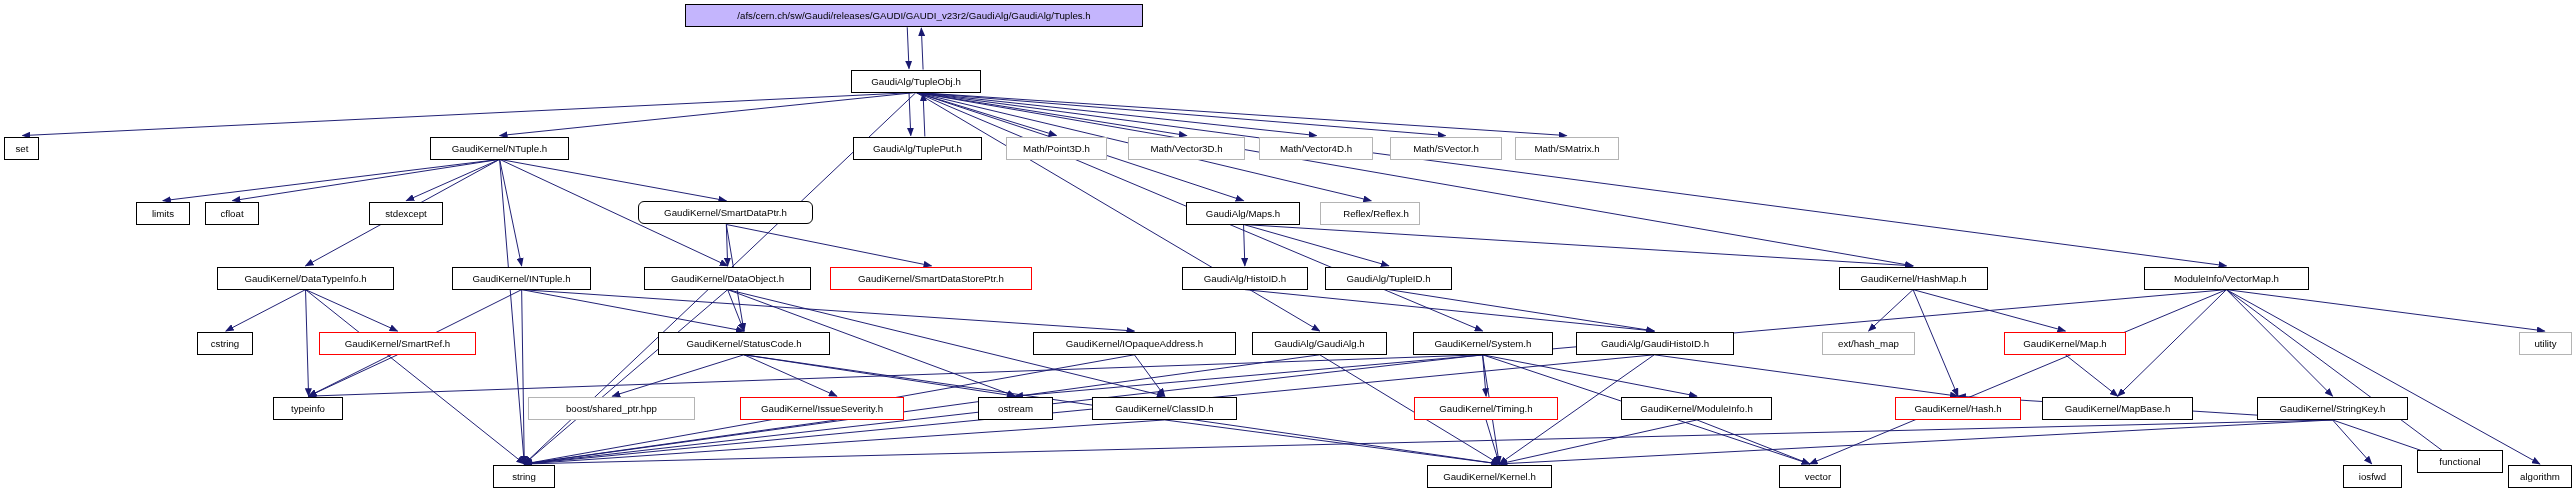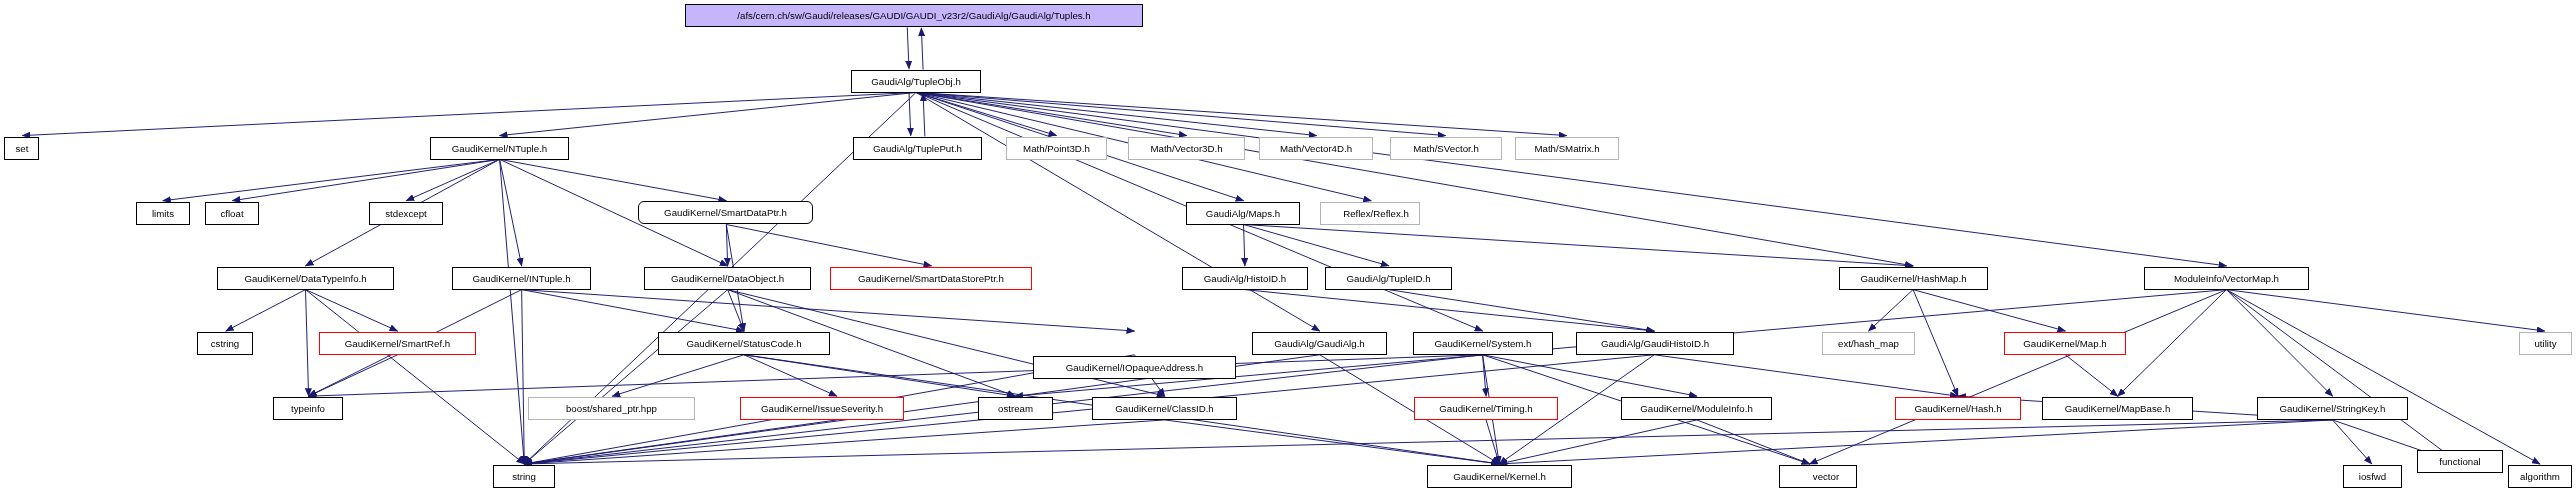--- a/index.html
+++ b/index.html
@@ -159,38 +159,38 @@
       <div class="node internal" style="left: 452px; top: 267px; width: 139px;">GaudiKernel/INTuple.h</div>
       <div class="node internal" style="left: 644px; top: 267px; width: 167px;">GaudiKernel/DataObject.h</div>
       <div class="node truncated" style="left: 830px; top: 267px; width: 202px;">GaudiKernel/SmartDataStorePtr.h</div>
       <div class="node internal" style="left: 1182px; top: 267px; width: 126px;">GaudiAlg/HistoID.h</div>
       <div class="node internal" style="left: 1325px; top: 267px; width: 127px;">GaudiAlg/TupleID.h</div>
       <div class="node internal" style="left: 1839px; top: 267px; width: 149px;">GaudiKernel/HashMap.h</div>
       <div class="node internal" style="left: 2144px; top: 267px; width: 165px;">ModuleInfo/VectorMap.h</div>
       <div class="node internal" style="left: 197px; top: 332px; width: 56px;">cstring</div>
       <div class="node truncated" style="left: 319px; top: 332px; width: 157px;">GaudiKernel/SmartRef.h</div>
       <div class="node internal" style="left: 658px; top: 332px; width: 172px;">GaudiKernel/StatusCode.h</div>
-      <div class="node internal" style="left: 1033px; top: 332px; width: 203px; margin-top: 24px;">GaudiKernel/IOpaqueAddress.h</div>
+      <div class="node internal" style="left: 1033px; top: 332px; width: 203px;">GaudiKernel/IOpaqueAddress.h</div>
       <div class="node internal" style="left: 1252px; top: 332px; width: 135px;">GaudiAlg/GaudiAlg.h</div>
       <div class="node internal" style="left: 1413px; top: 332px; width: 140px;">GaudiKernel/System.h</div>
       <div class="node internal" style="left: 1576px; top: 332px; width: 158px;">GaudiAlg/GaudiHistoID.h</div>
       <div class="node external" style="left: 1822px; top: 332px; width: 93px;">ext/hash_map</div>
       <div class="node truncated" style="left: 2004px; top: 332px; width: 122px;">GaudiKernel/Map.h</div>
       <div class="node external" style="left: 2519px; top: 332px; width: 53px;">utility</div>
       <div class="node internal" style="left: 273px; top: 397px; width: 70px;">typeinfo</div>
       <div class="node external" style="left: 528px; top: 397px; width: 167px;">boost/shared_ptr.hpp</div>
       <div class="node truncated" style="left: 740px; top: 397px; width: 164px;">GaudiKernel/IssueSeverity.h</div>
       <div class="node internal" style="left: 978px; top: 397px; width: 75px;">ostream</div>
       <div class="node internal" style="left: 1092px; top: 397px; width: 145px;">GaudiKernel/ClassID.h</div>
       <div class="node truncated" style="left: 1414px; top: 397px; width: 144px; text-align: center;">GaudiKernel/Timing.h</div>
       <div class="node internal" style="left: 1621px; top: 397px; width: 151px;">GaudiKernel/ModuleInfo.h</div>
       <div class="node truncated" style="left: 1895px; top: 397px; width: 126px;">GaudiKernel/Hash.h</div>
       <div class="node internal" style="left: 2042px; top: 397px; width: 151px;">GaudiKernel/MapBase.h</div>
       <div class="node internal" style="left: 2257px; top: 397px; width: 151px;">GaudiKernel/StringKey.h</div>
       <div class="node internal" style="left: 493px; top: 465px; width: 62px;">string</div>
-      <div class="node internal" style="left: 1427px; top: 465px; width: 145px;">GaudiKernel/Kernel.h</div>
-      <div class="node internal" style="left: 1779px; top: 465px; width: 78px; padding-left: 16px;">vector</div>
+      <div class="node internal" style="left: 1427px; top: 465px; width: 125px;">GaudiKernel/Kernel.h</div>
+      <div class="node internal" style="left: 1779px; top: 465px; width: 62px; padding-left: 16px;">vector</div>
       <div class="node internal" style="left: 2343px; top: 465px; width: 59px;">iosfwd</div>
       <div class="node internal" style="left: 2417px; top: 450px; width: 86px;">functional</div>
       <div class="node internal" style="left: 2508px; top: 465px; width: 64px;">algorithm</div>
     </div>
 </div>
 
 
 </body></html>

